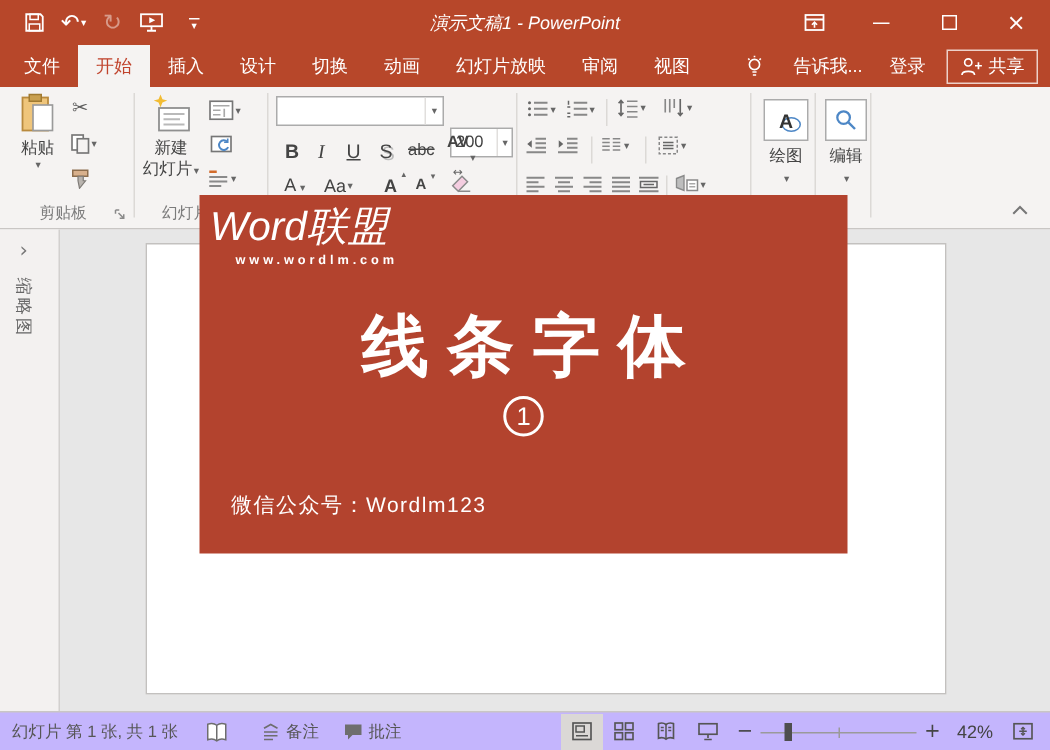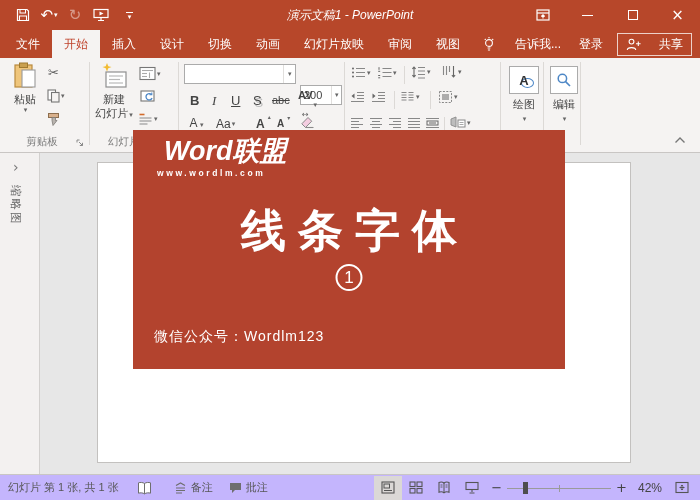--- a/index.html
+++ b/index.html
@@ -23,21 +23,21 @@
   .ctrl .maxbox{width:10px;height:10px;border:1px solid #fff;display:inline-block;}
   .ctrl .x{font-size:15px;font-family:"DejaVu Sans",sans-serif;}
 
   
   .tabrow{position:absolute;left:0;top:30px;right:0;height:28px;background:#B7472A;display:flex;align-items:stretch;color:#fff;padding-left:4px;}
   .tab{padding:0 12px;line-height:28px;white-space:nowrap;}
   .tab.active{background:#F5F3F2;color:#C0432C;}
   .tab-extras{margin-left:auto;display:flex;align-items:center;padding-right:8px;}
   .tellme{display:flex;align-items:center;gap:20px;padding:0 8px;white-space:nowrap;}
   .signin{padding:0 10px;white-space:nowrap;}
-  .share-btn{display:flex;align-items:center;gap:18px;border:1px solid rgba(255,255,255,.75);padding:2px 8px;margin-left:4px;white-space:nowrap;}
+  .share-btn{display:flex;align-items:center;gap:4px;border:1px solid rgba(255,255,255,.75);padding:2px 8px;margin-left:4px;white-space:nowrap;}
 
   
   .ribbon{position:absolute;left:0;top:58px;right:0;height:95px;background:#F5F3F2;border-bottom:1px solid #C9C6C4;}
   .rsep{position:absolute;top:4px;height:83px;width:1px;background:#DCD9D6;}
   .abs{position:absolute;}
   .grp-label{position:absolute;font-size:10.5px;color:#7B7B7B;text-align:center;white-space:nowrap;}
   .big-btn{position:absolute;display:flex;flex-direction:column;align-items:center;justify-content:flex-start;text-align:center;color:#444;}
   .big-btn .lbl{font-size:11px;line-height:14px;margin-top:3px;white-space:nowrap;}
   .small-btn{position:absolute;display:flex;align-items:center;color:#5E5E5E;}
   .dd{font-size:7px;color:#666;margin-left:1px;font-family:"DejaVu Sans",sans-serif;}
@@ -64,21 +64,21 @@
 
   
   .main{position:absolute;left:0;top:153px;right:0;bottom:26px;background:#E7E7E7;}
   .thumbstrip{position:absolute;left:0;top:0;bottom:0;width:40px;background:#F3F1F0;border-right:1px solid #D2D0CE;}
   .strip-chev{position:absolute;left:13px;top:6px;font-size:14px;color:#777;font-family:"DejaVu Sans",sans-serif;}
   .vlabel{position:absolute;left:23px;top:32px;font-size:11.5px;color:#666;white-space:nowrap;transform:rotate(90deg);transform-origin:top left;letter-spacing:2px;}
   .slide{position:absolute;left:97px;top:9px;width:534px;height:301px;background:#fff;border:1px solid #C3C1BF;}
 
   
   .overlay{position:absolute;left:133px;top:130px;width:432px;height:239px;background:#B3432E;z-index:40;color:#fff;}
-  .brand{position:absolute;left:31px;top:6px;font-size:27px;font-weight:bold;font-style:italic;line-height:30px;letter-spacing:0;}
+  .brand{position:absolute;left:7px;top:6px;font-size:27px;font-weight:normal;font-style:italic;line-height:30px;letter-spacing:0;}
   .brand-site{position:absolute;left:24px;top:38px;font-size:8.5px;font-weight:bold;letter-spacing:2.6px;}
   .ov-title{position:absolute;left:0;right:0;top:76px;text-align:center;font-size:45px;font-weight:bold;letter-spacing:12px;text-indent:12px;line-height:50px;}
   .ov-badge{position:absolute;left:50%;top:134px;transform:translateX(-50%);width:27px;height:27px;border:2px solid #fff;border-radius:50%;display:flex;align-items:center;justify-content:center;font-size:17px;}
   .ov-wechat{position:absolute;left:21px;top:198px;font-size:14px;letter-spacing:1px;}
 
   
   .statusbar{position:absolute;left:0;bottom:0;right:0;height:26px;background:#c4b5fd;border-top:1px solid #C9C6C4;display:flex;align-items:center;font-size:11px;color:#565656;}
   .sb-item{display:flex;align-items:center;gap:4px;white-space:nowrap;}
   .sb-right{margin-left:auto;display:flex;align-items:center;}
   .view-btn{width:28px;height:24px;display:flex;align-items:center;justify-content:center;}

